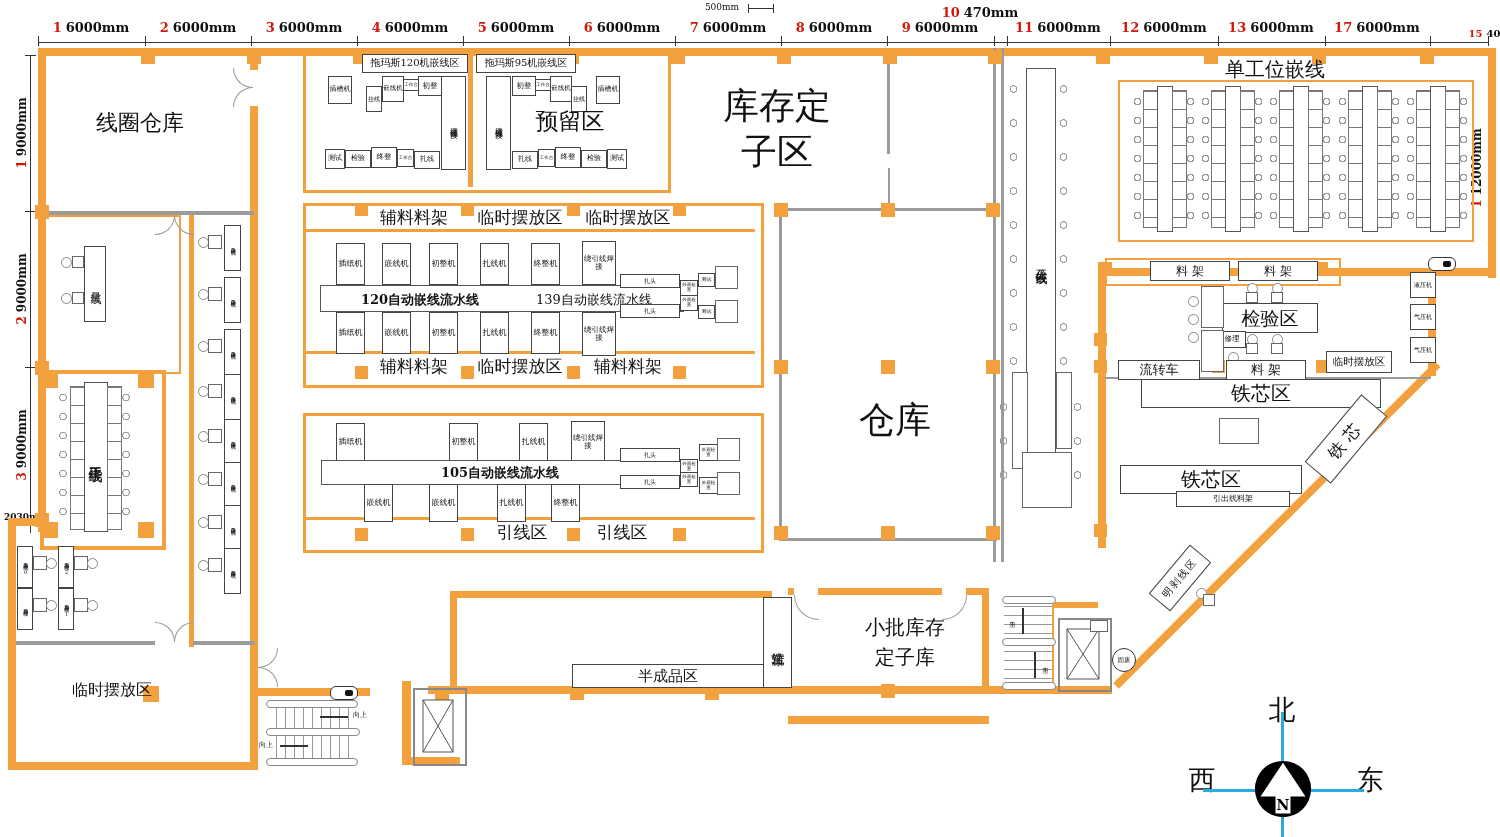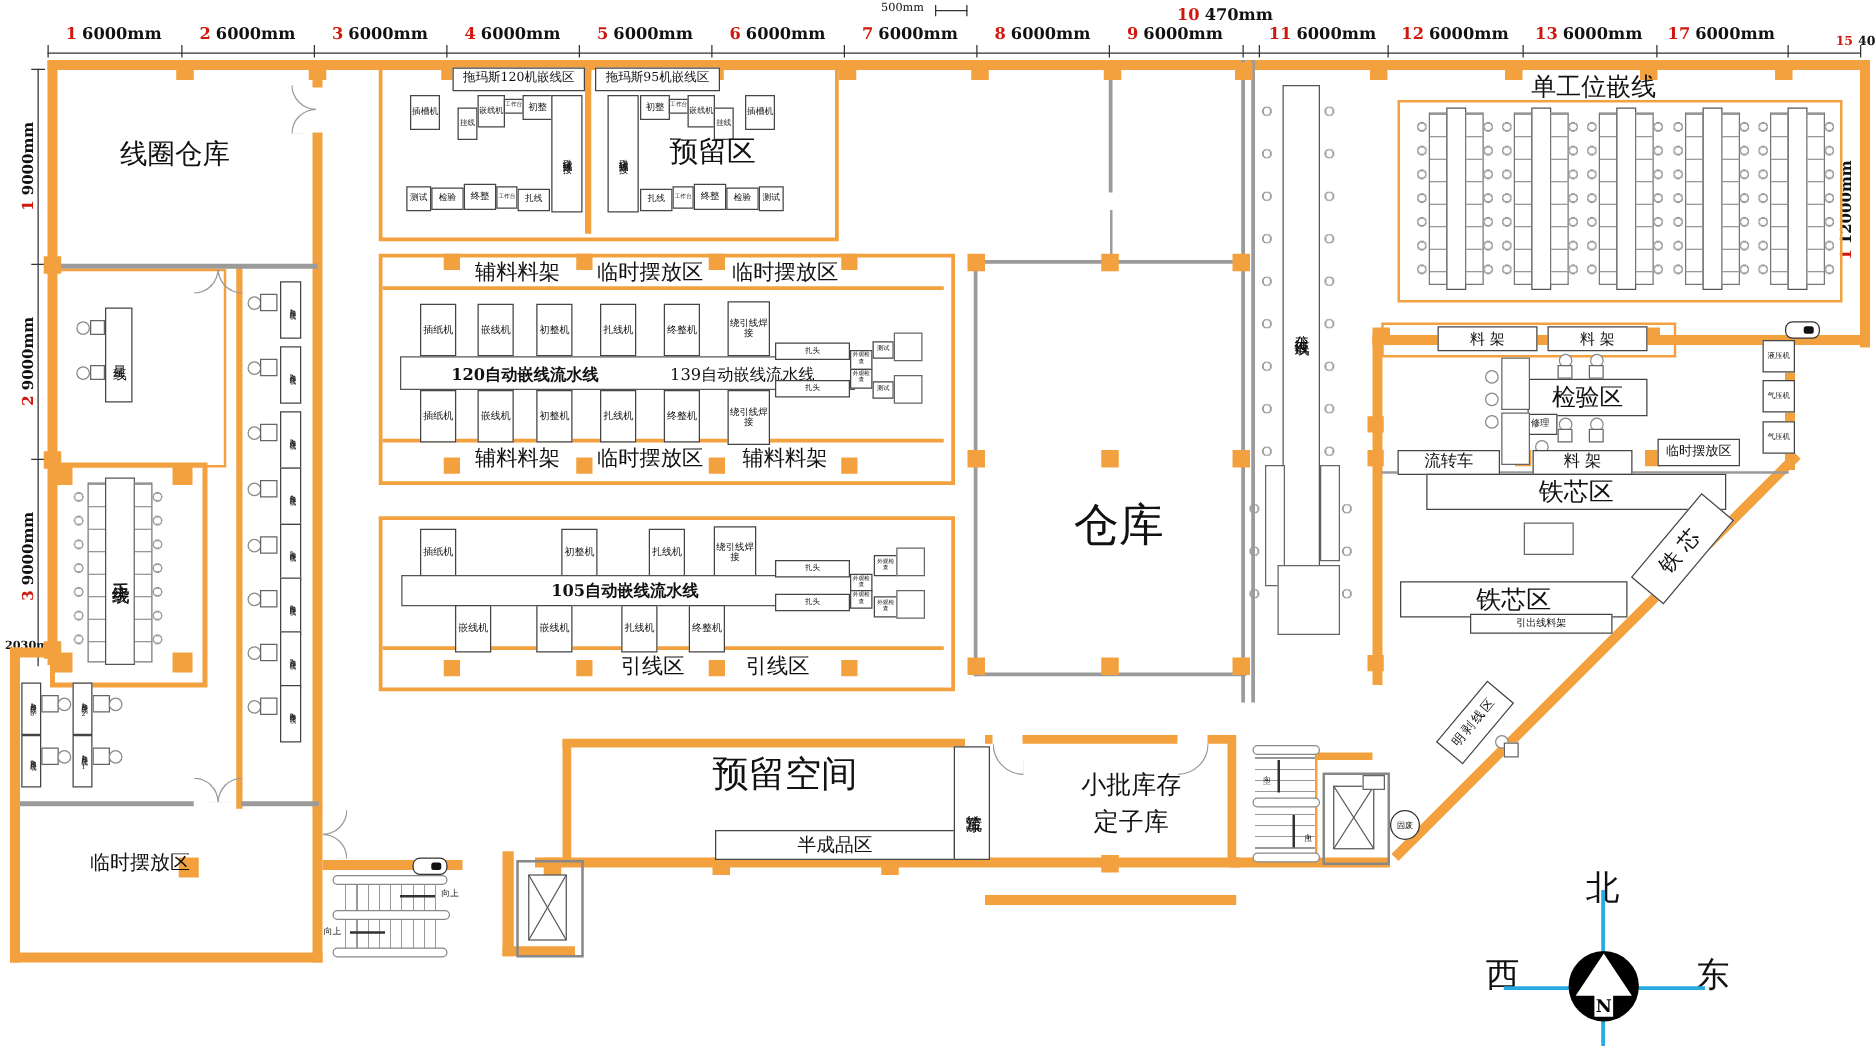--- a/index.html
+++ b/index.html
@@ -555,20 +555,26 @@
     </div>
   <div class="ab sq" style="left:717px;top:438px;width:21px;height:21px"></div>
   <div class="ab sq" style="left:717px;top:472px;width:21px;height:21px"></div>
   <div class="ab lbl" style="left:482px;top:521px;width:80px;font-size:17px">
       <span>引线区</span>
     </div>
   <div class="ab lbl" style="left:582px;top:521px;width:80px;font-size:17px">
       <span>引线区</span>
     </div>
 
+  <div class="ab lbl" style="left:692px;top:82px;width:170px;font-size:36px">
+      <span>库存定</span>
+    </div>
+  <div class="ab lbl" style="left:712px;top:128px;width:130px;font-size:36px">
+      <span>子区</span>
+    </div>
   <div class="ab lbl" style="left:845px;top:396px;width:100px;font-size:36px">
       <span>仓库</span>
     </div>
 
   <div class="ab dotcol dotcol34" style="left:1008px;top:72px;width:11px;height:300px"></div>
   <div class="ab belt v lbl" style="left:1026px;top:68px;width:28px;height:385px;font-size:12px">
       <span>分工位嵌线</span>
     </div>
   <div class="ab dotcol dotcol34" style="left:1058px;top:72px;width:11px;height:300px"></div>
   <div class="ab sq" style="left:1012px;top:372px;width:14px;height:95px"></div>
@@ -694,23 +700,20 @@
   <div class="ab tick" style="left:1034px;top:652px;width:2px;height:26px"></div>
   <div class="ab" style="left:1058px;top:618px;width:50px;height:70px;border:2px solid #888">
     <svg width="34" height="52" style="position:absolute;left:6px;top:8px">
         <rect x="1" y="1" width="32" height="50" fill="#fff" stroke="#555"></rect>
         <line x1="1" y1="1" x2="33" y2="51" stroke="#555"></line>
         <line x1="33" y1="1" x2="1" y2="51" stroke="#555"></line>
       </svg>
     <div class="ab sq" style="left:30px;top:0px;width:16px;height:10px"></div>
   </div>
 
-  <div class="ab lbl" style="left:548px;top:600px;width:160px;font-size:29px">
-      <span>预留空间</span>
-    </div>
   <div class="ab box" style="left:572px;top:664px;width:190px;height:22px;font-size:15px">
       <span>半成品区</span>
     </div>
   <div class="ab box v" style="left:763px;top:597px;width:27px;height:89px;font-size:13px">
       <span>流转车</span>
     </div>
   <div class="ab lbl" style="left:845px;top:614px;width:120px;font-size:20px">
       <span>小批库存</span>
     </div>
   <div class="ab lbl" style="left:855px;top:644px;width:100px;font-size:20px">

